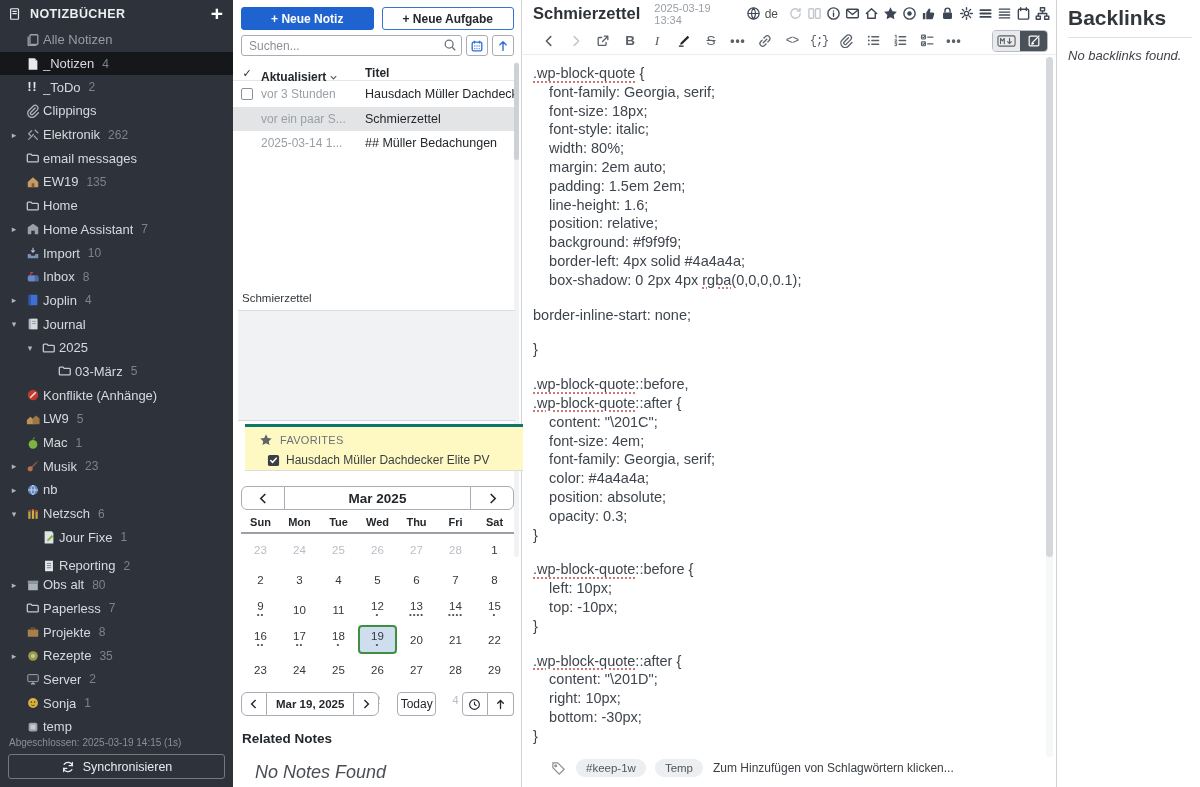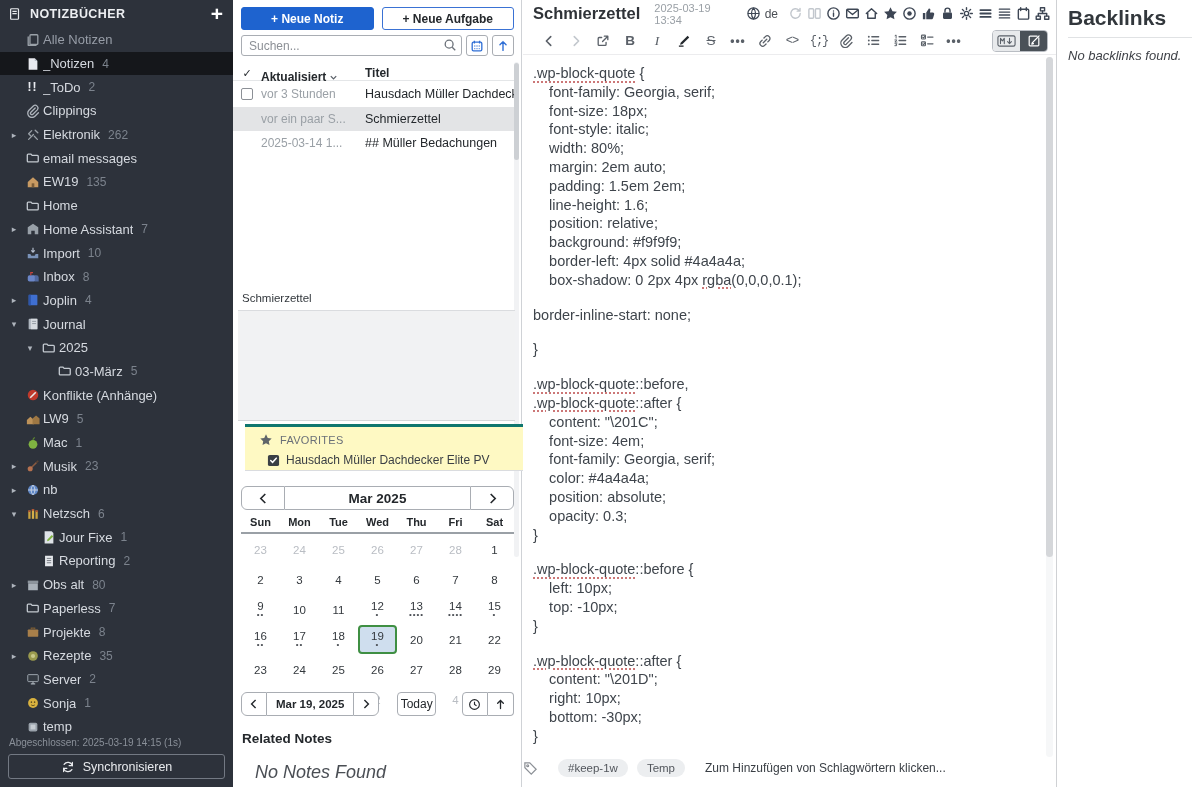--- a/index.html
+++ b/index.html
@@ -107,21 +107,21 @@
   .tb-more { letter-spacing:1px; font-weight:bold; font-size:12px; }
   .tb-toggles { margin-left:auto; display:flex; border:1px solid #b9bdc3; border-radius:4px; overflow:hidden; }
   .tg-btn { width:27px; height:20px; display:flex; align-items:center; justify-content:center; cursor:pointer; background:#e8eaec; color:#5a6068; }
   .tg-btn.act { background:#4a5158; color:#fff; }
   .ed-content { position:absolute; left:0; top:56px; width:526px; height:700px; padding:8px 16px 0 10px; cursor:text; }
   .code-line { white-space:pre; font-size:14.5px; line-height:18.8px; height:18.8px; color:#3f454c; }
   .code-line.blank { height:16px; }
   .sq { text-decoration:underline dotted #c77; text-underline-offset:3px; text-decoration-thickness:1.5px; }
   .ed-scroll { position:absolute; right:3px; top:57px; width:7px; height:700px; background:#f6f7f8; border-radius:4px; }
   .ed-thumb { position:absolute; right:3px; top:57px; width:7px; height:500px; background:#d5d7da; border-radius:4px; }
-  .tagbar { position:absolute; left:0; bottom:6px; width:534px; height:26px; display:flex; align-items:center; padding-left:0; gap:20px; }
+  .tagbar { position:absolute; left:0; bottom:6px; width:534px; height:26px; display:flex; align-items:center; padding-left:28px; gap:10px; }
   .tag-pill { background:#eceef0; border-radius:10px; padding:3px 10px; font-size:11.5px; color:#52565c; cursor:pointer; }
   .tag-hint { font-size:12px; color:#3a3f45; cursor:text; }
 
   
   .backlinks { position:absolute; left:1058px; top:0; width:142px; height:787px; background:#fff; padding:6px 8px 0 10px; }
   .bl-title { font-size:21px; font-weight:bold; color:#32373c; }
   .bl-rule { border-top:1px solid #e0e2e4; margin:7px 0 10px; }
   .bl-empty { font-size:13px; font-style:italic; color:#3f4248; }
 </style>
 </head>
@@ -365,21 +365,21 @@
           <span class="sb-arrow"></span>
           <span class="sb-icon ic">
             <svg viewBox="0 0 16 16" width="14" height="14">
               <path fill="#dfe3e8" d="M3 1.5h8l2 2v12H3z"></path>
               <path d="M6.2 10.8l5-5L12.8 7.4l-5 5-2 .5z" fill="#7fb341"></path>
             </svg>
           </span>
           <span class="sb-label">Jour Fixe</span>
           <span class="sb-count">1</span>
         </div>
-        <div class="sb-item" style="padding-left: 22px;">
+        <div class="sb-item" style="padding-left: 22px; align-items: flex-end;">
           <span class="sb-arrow"></span>
           <span class="sb-icon ic">
             <svg viewBox="0 0 16 16" width="14" height="14">
               <rect x="3.5" y="2" width="9" height="12" fill="#e5e8ec"></rect>
               <path d="M5.5 5h5M5.5 7.5h5M5.5 10h5" stroke="#6a7078" stroke-width="1"></path>
             </svg>
           </span>
           <span class="sb-label">Reporting</span>
           <span class="sb-count">2</span>
         </div>

